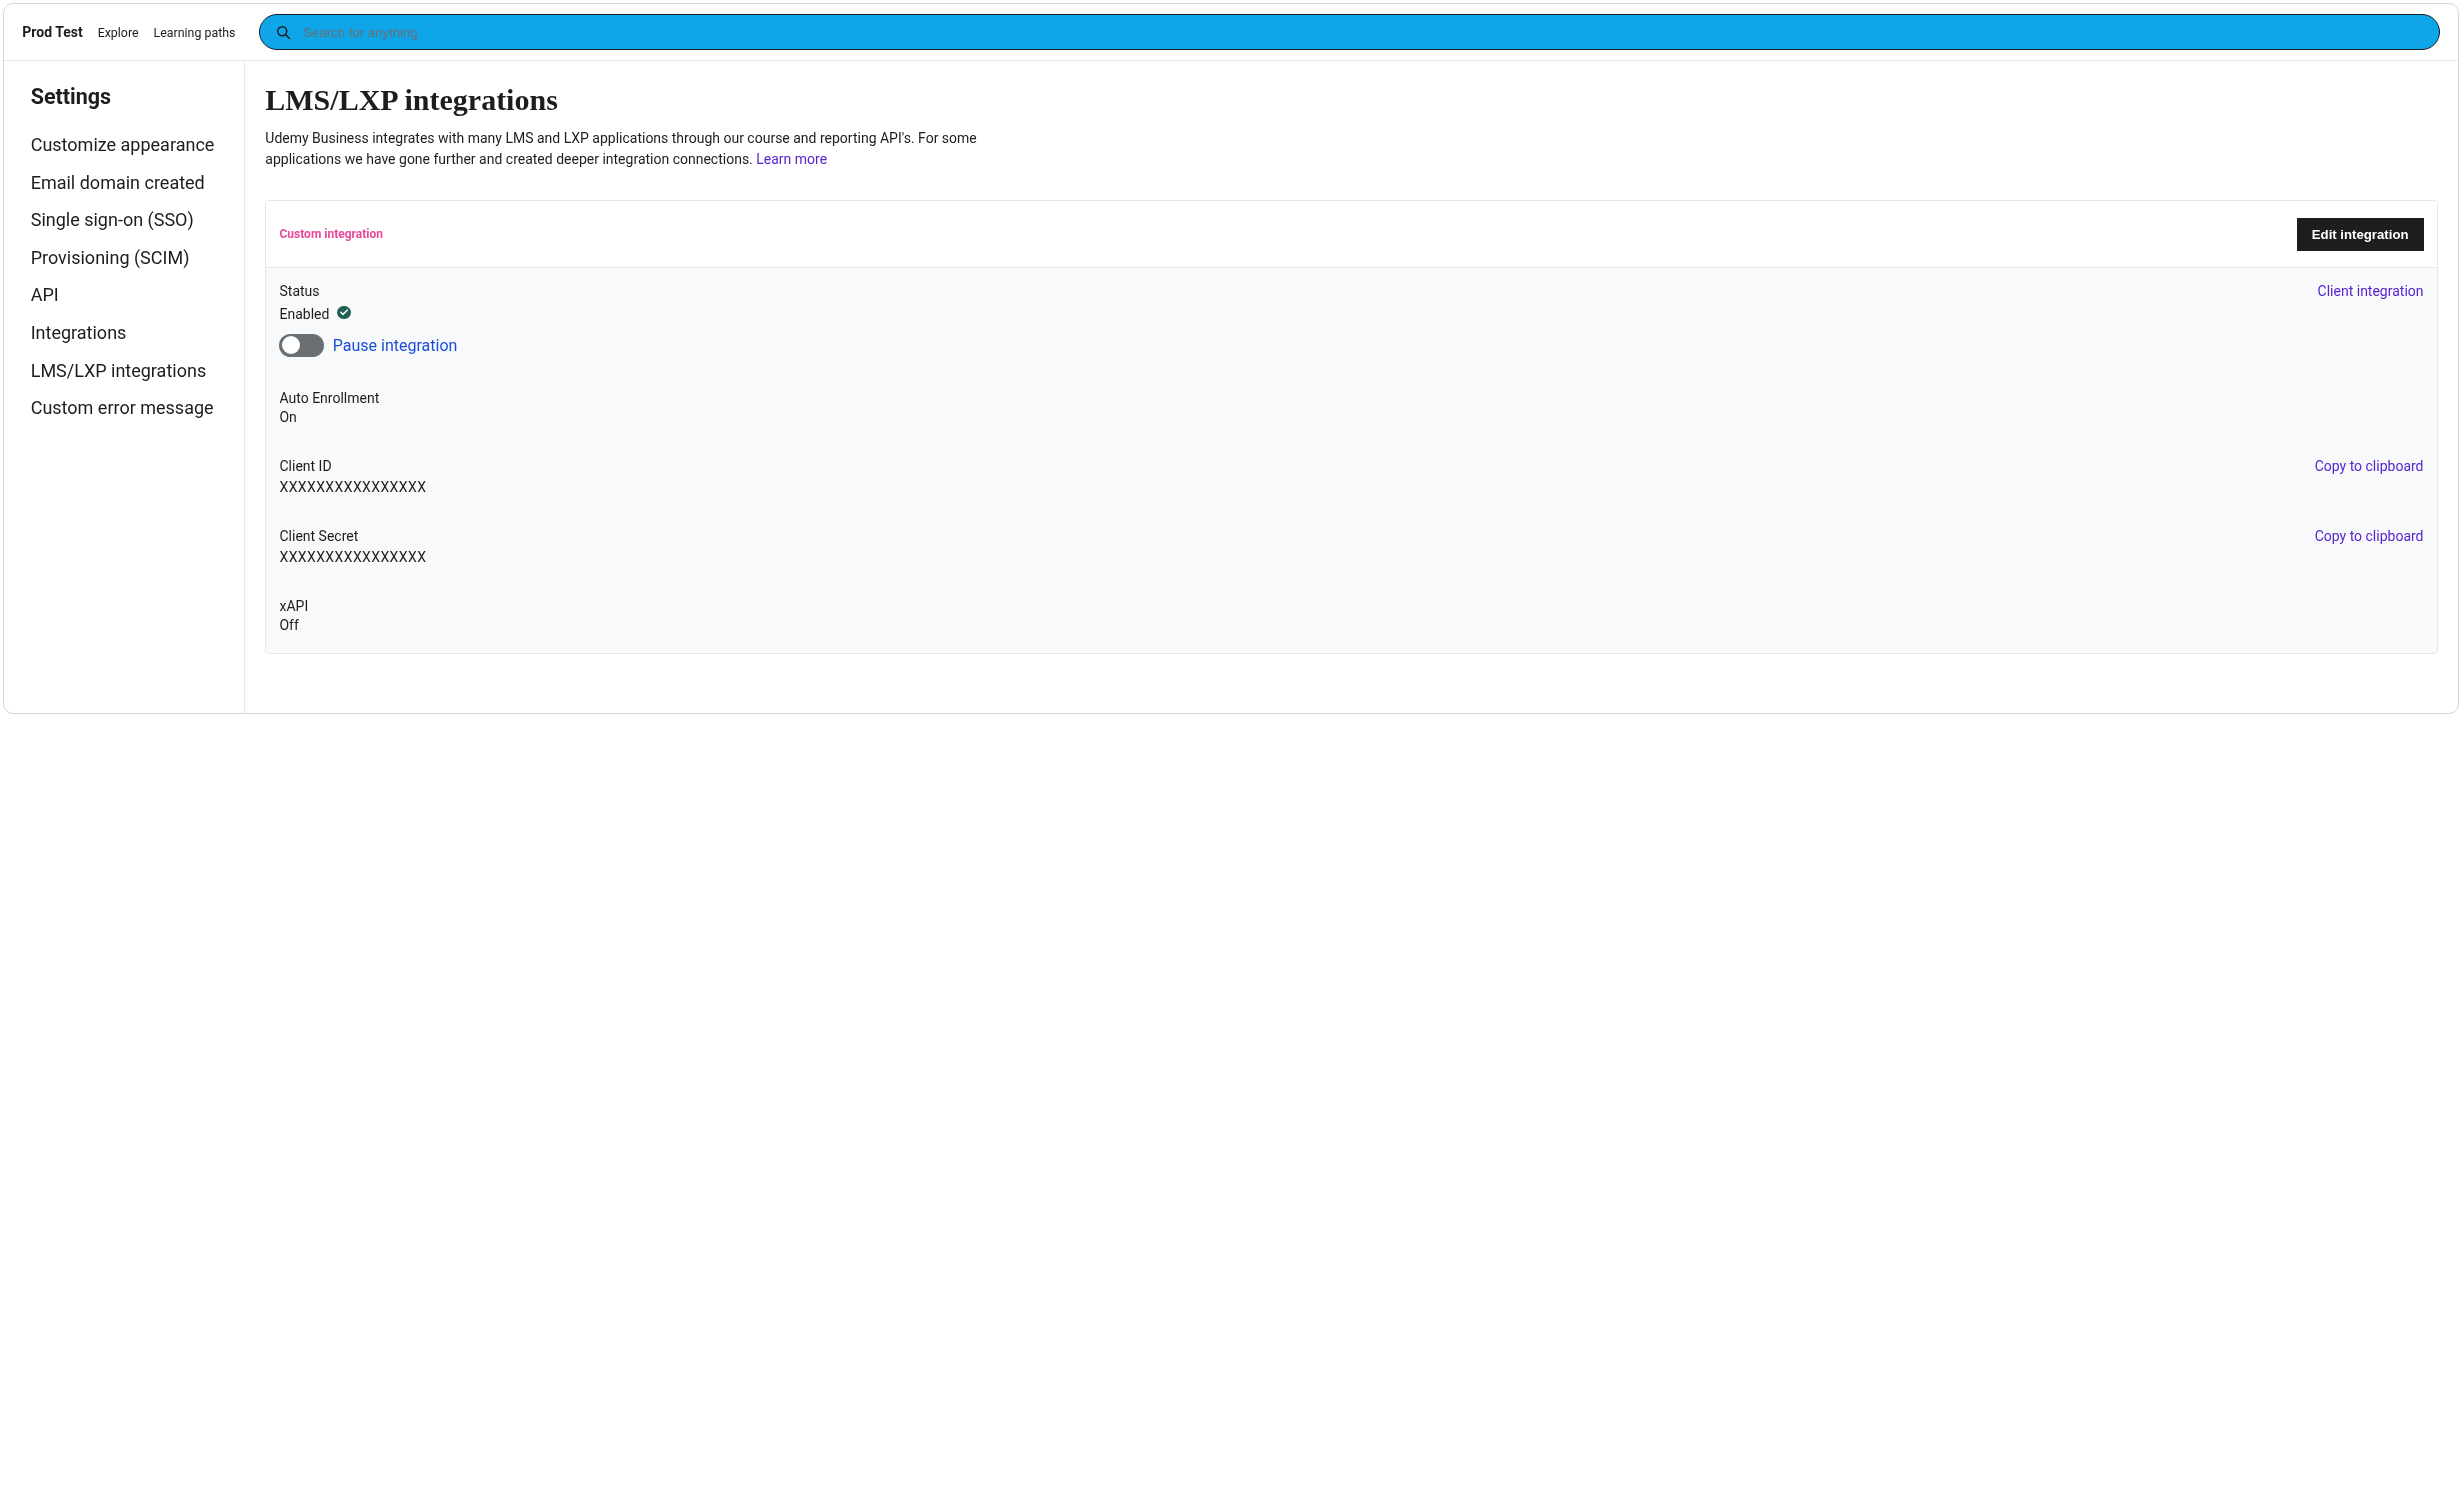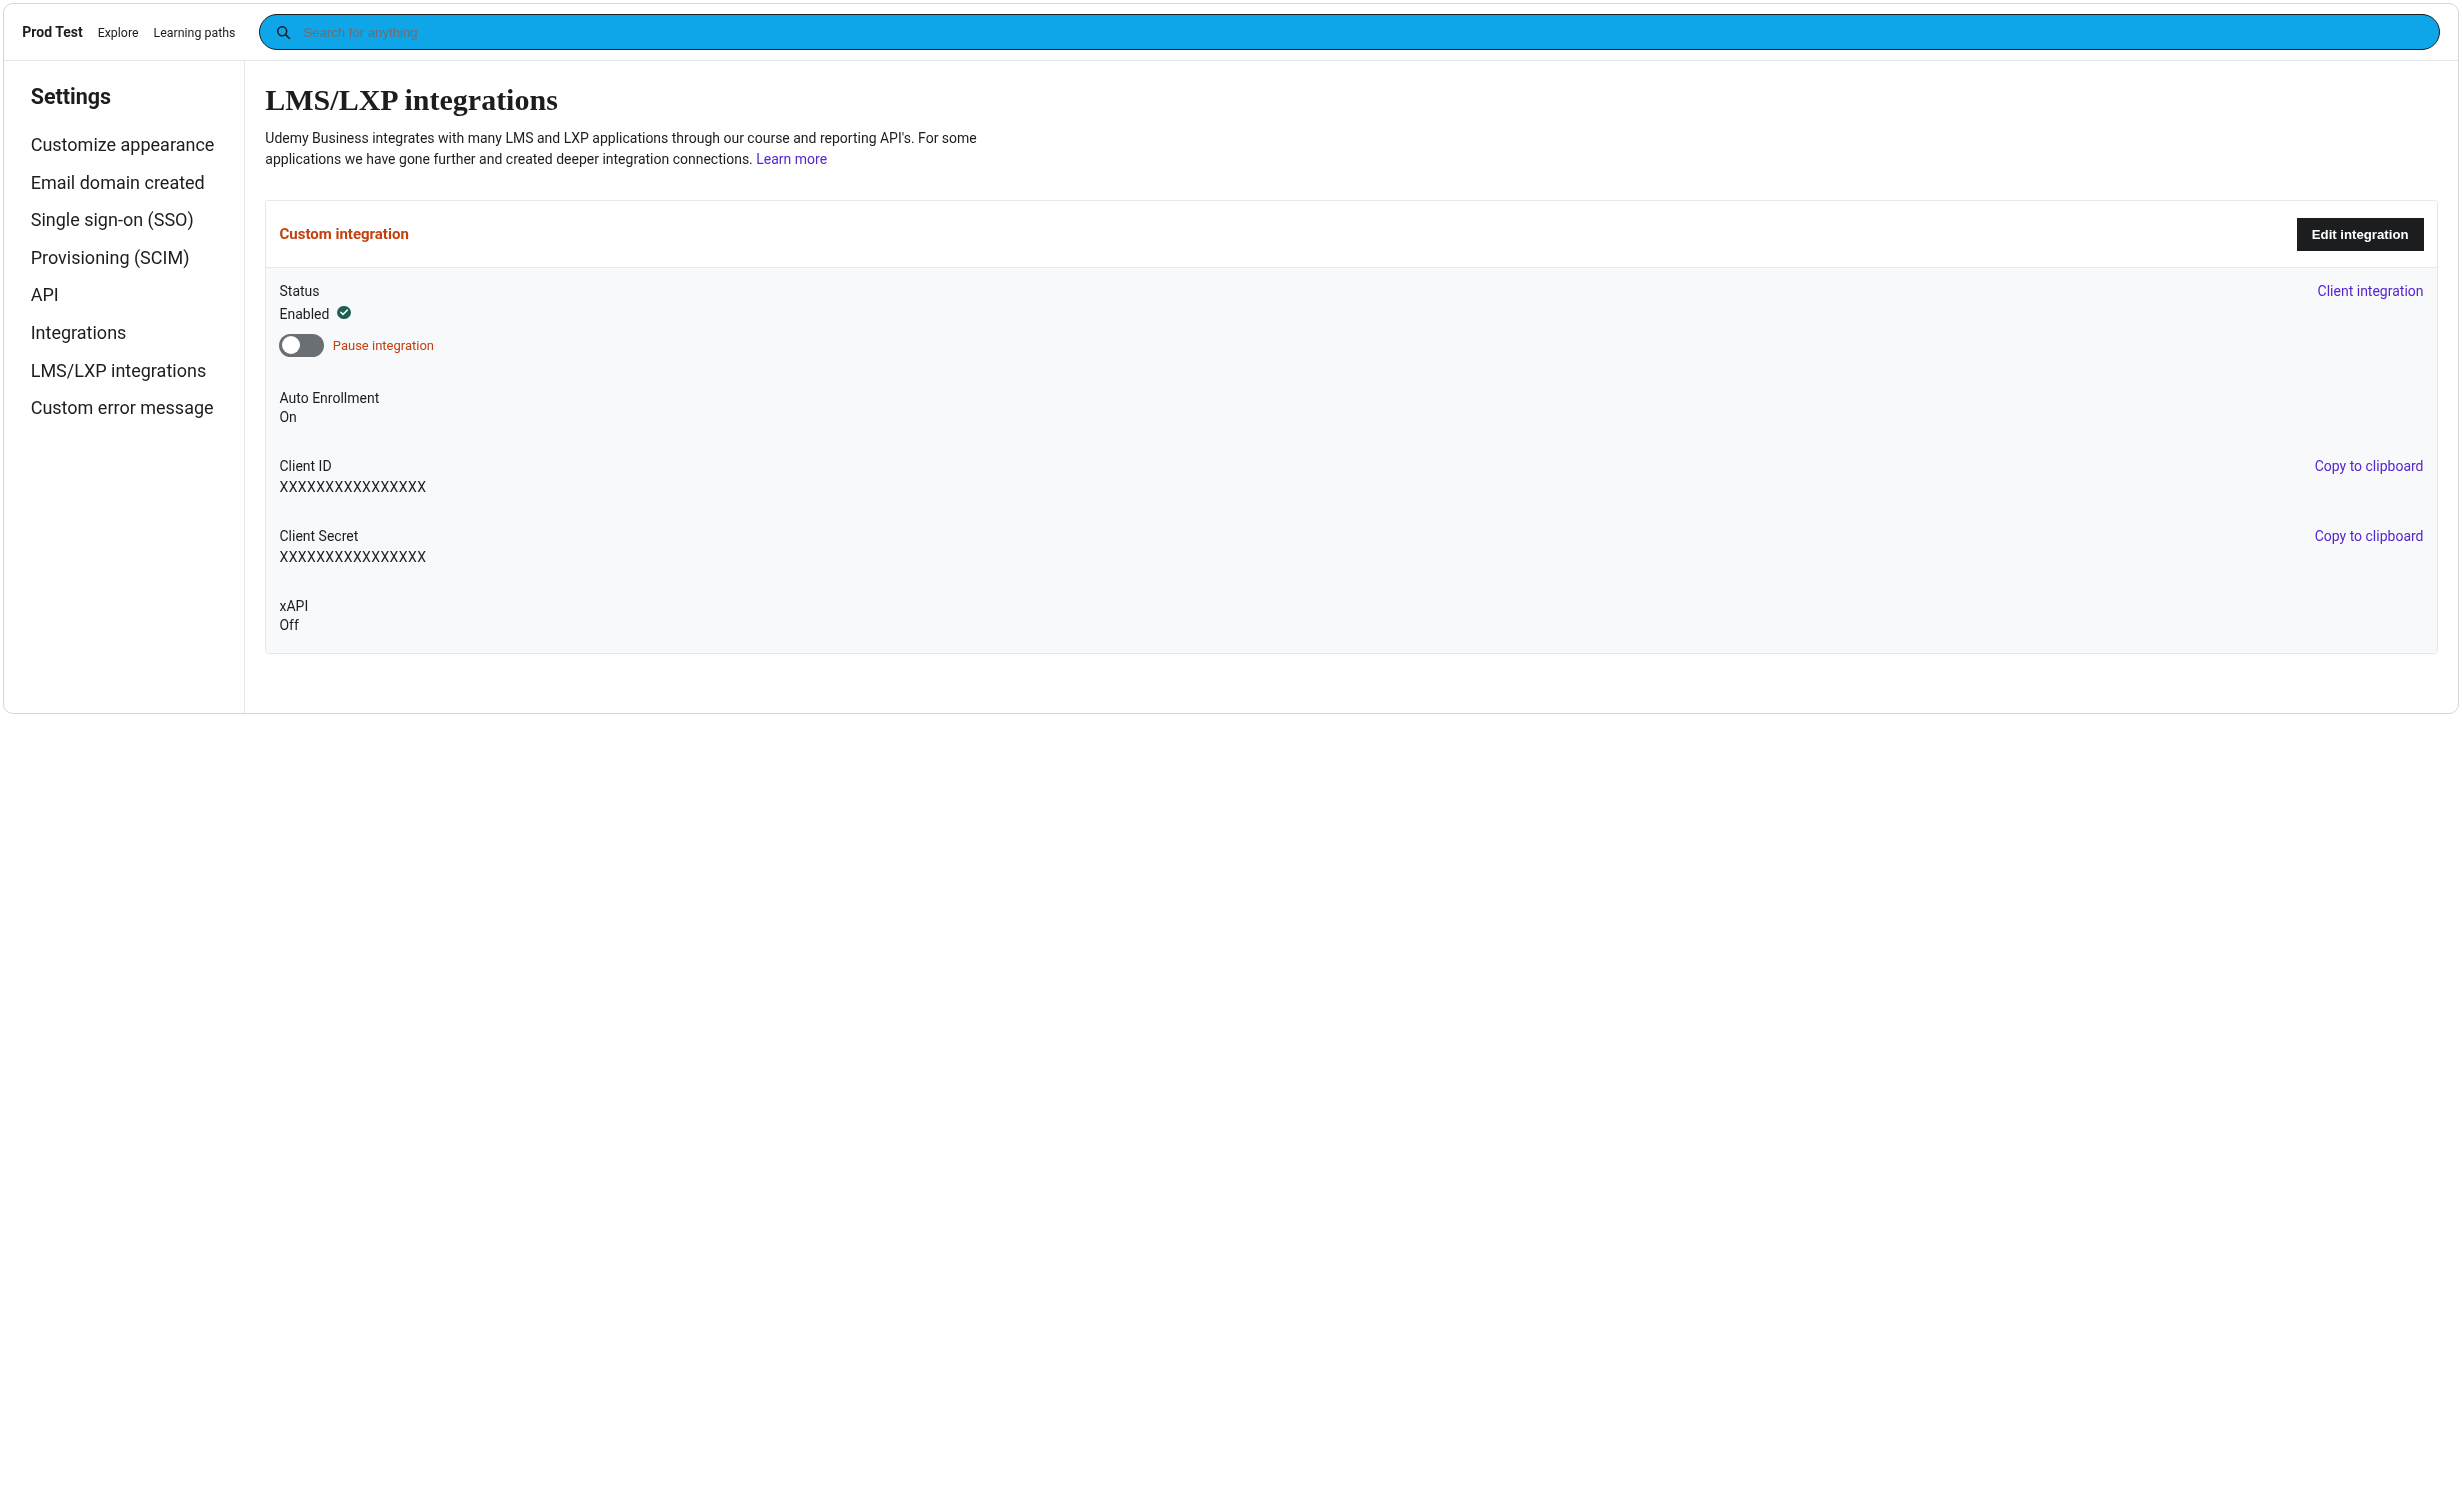--- a/index.html
+++ b/index.html
@@ -141,23 +141,23 @@
   }
   .card-header {
     display: flex;
     align-items: center;
     justify-content: space-between;
     padding: 16.5px 13.2px 16.5px 13.2px;
     background: #fff;
     border-bottom: 0.8px solid #e4e8eb;
   }
   .card-title {
-    font-size: 15px;
-    font-weight: 700;
-    color: #c2410c;
+    font-size: 12px;
+    font-weight: 700;
+    color: #ec4899;
   }
   .btn-edit {
     background: #1c1d1f;
     color: #fff;
     font-weight: 700;
     font-size: 13.2px;
     padding: 9px 15px;
     border: none;
     cursor: pointer;
   }
@@ -220,22 +220,22 @@
   .toggle-knob {
     width: 18px;
     height: 18px;
     background: #fff;
     border-radius: 50%;
     position: absolute;
     top: 2.5px;
     left: 2.5px;
   }
   .toggle-label {
-    font-size: 13px;
-    color: #c2410c;
+    font-size: 16px;
+    color: #1d4ed8;
   }
   .link-action {
     color: #5624d0;
     font-size: 14px;
     cursor: pointer;
   }
   .section-block {
     margin-top: 33px;
   }
   .section-block.first {

